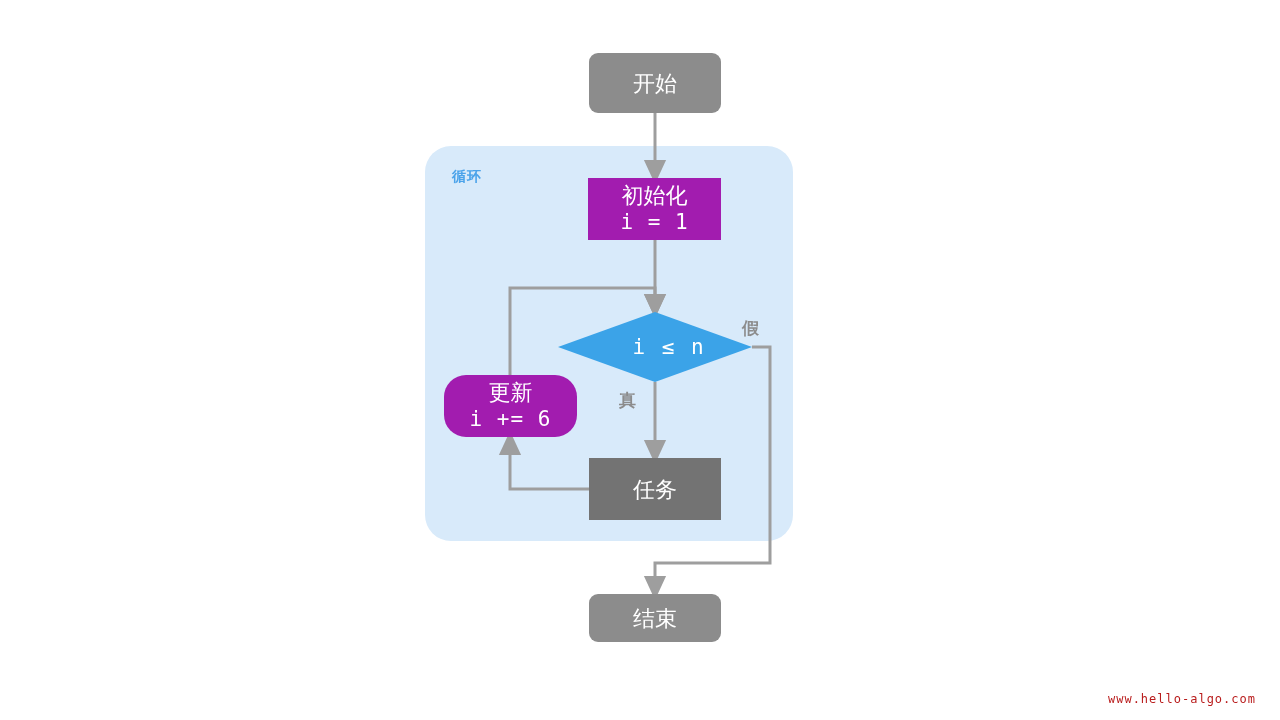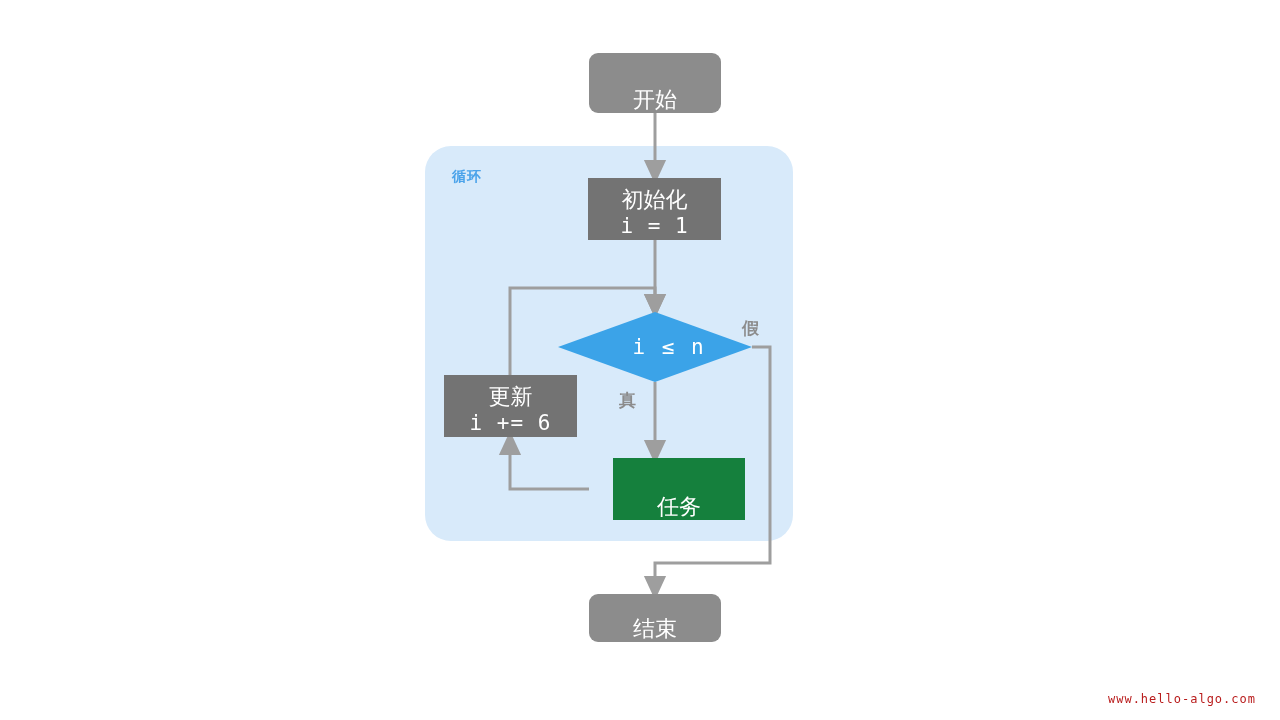--- a/index.html
+++ b/index.html
@@ -52,21 +52,21 @@
     letter-spacing: 1px;
     white-space: nowrap;
   }
 
   
   .node {
     position: absolute;
     display: flex;
     flex-direction: column;
     align-items: center;
-    justify-content: flex-end;
+    justify-content: center;
     color: #ffffff;
     text-align: center;
     box-sizing: border-box;
   }
   .node .line1 {
     font-size: 22px;
     line-height: 27px;
     white-space: nowrap;
   }
   .node .line2 {
@@ -75,30 +75,29 @@
     line-height: 27px;
     letter-spacing: 1px;
     white-space: nowrap;
   }
 
   .node-terminal {
     background: #8c8c8c;
     border-radius: 9px;
   }
   .node-process {
+    background: #a21caf;
+  }
+  .node-task {
     background: #737373;
-  }
-  .node-task {
-    background: #15803d;
-    margin-left: 24px;
   }
 
   #node-start   { left: 589px; top: 53px;  width: 132px; height: 60px; }
   #node-init    { left: 588px; top: 178px; width: 133px; height: 62px; }
-  #node-update  { left: 444px; top: 375px; width: 133px; height: 62px; }
+  #node-update  { left: 444px; top: 375px; width: 133px; height: 62px; border-radius: 22px; }
   #node-task    { left: 589px; top: 458px; width: 132px; height: 62px; }
   #node-end     { left: 589px; top: 594px; width: 132px; height: 48px; }
 
   
   #node-condition {
     position: absolute;
     left: 558px;
     top: 312px;
     width: 194px;
     height: 70px;

